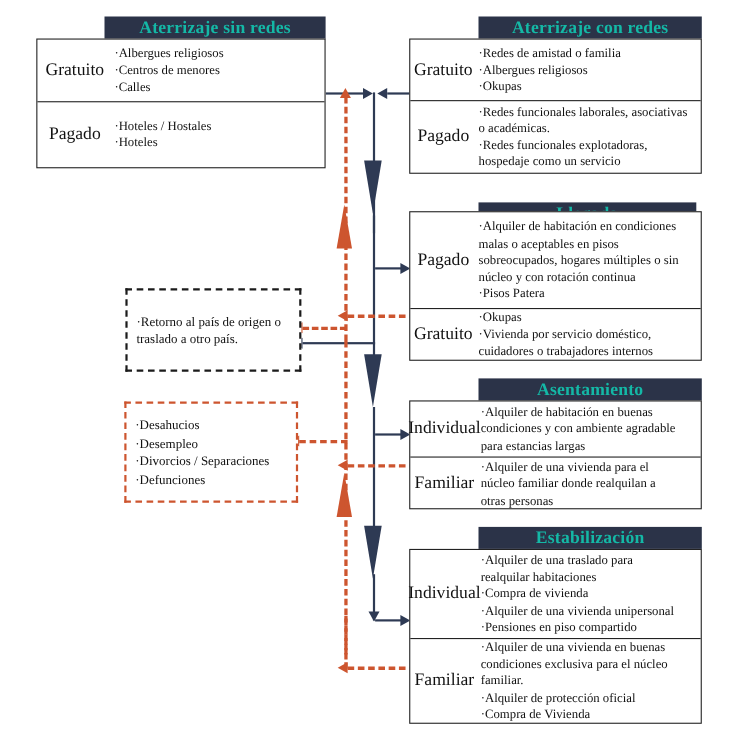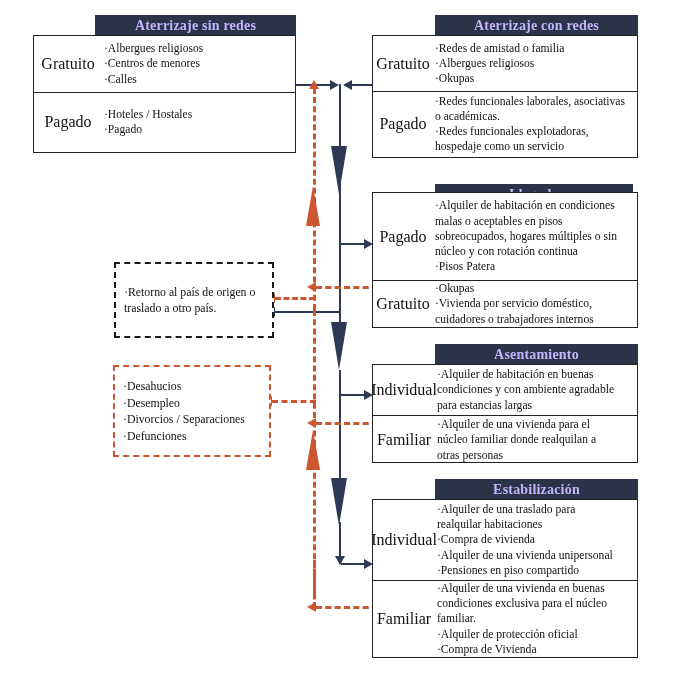--- a/index.html
+++ b/index.html
@@ -7,23 +7,23 @@
     width:679px;height:673px;position:relative;overflow:hidden;
     font-family:"Liberation Serif","DejaVu Serif",serif;
     color:#111111;
   }
   #stage{position:absolute;inset:0;width:679px;height:673px;}
 
   
   .stage-box{position:absolute;}
   .stage-header{
     position:absolute;left:0;top:0;
-    background:#2b3348;color:#c4b5fd;
+    background:#2b3348;color:#14b8a6;
     text-align:center;
-    font-size:14px;line-height:20px;font-weight:600;
+    font-size:16px;line-height:20px;font-weight:600;
     letter-spacing:.2px;
     height:21px;
     display:flex;align-items:center;justify-content:center;
   }
   .stage-body{
     position:absolute;left:0;
     border:1.4px solid #222222;
     background:#ffffff;
     box-sizing:border-box;
   }
@@ -148,21 +148,21 @@
         <div class="row-items">
           <div class="li">·Albergues religiosos</div>
           <div class="li">·Centros de menores</div>
           <div class="li">·Calles</div>
         </div>
       </div>
       <div class="row" style="height:59px;">
         <div class="row-label" style="width:68px;">Pagado</div>
         <div class="row-items">
           <div class="li">·Hoteles / Hostales</div>
-          <div class="li">·Pagado</div>
+          <div class="li">·Hoteles</div>
         </div>
       </div>
     </div>
   </div>
 
   <div class="stage-box" style="left:372px;top:15px;width:266px;height:143px;">
     <div class="stage-header" style="left:63px;top:0;width:203px;">Aterrizaje con redes</div>
     <div class="stage-body" style="top:20px;width:266px;height:123px;">
       <div class="row" style="height:55px;">
         <div class="row-label" style="width:60px;">Gratuito</div>

